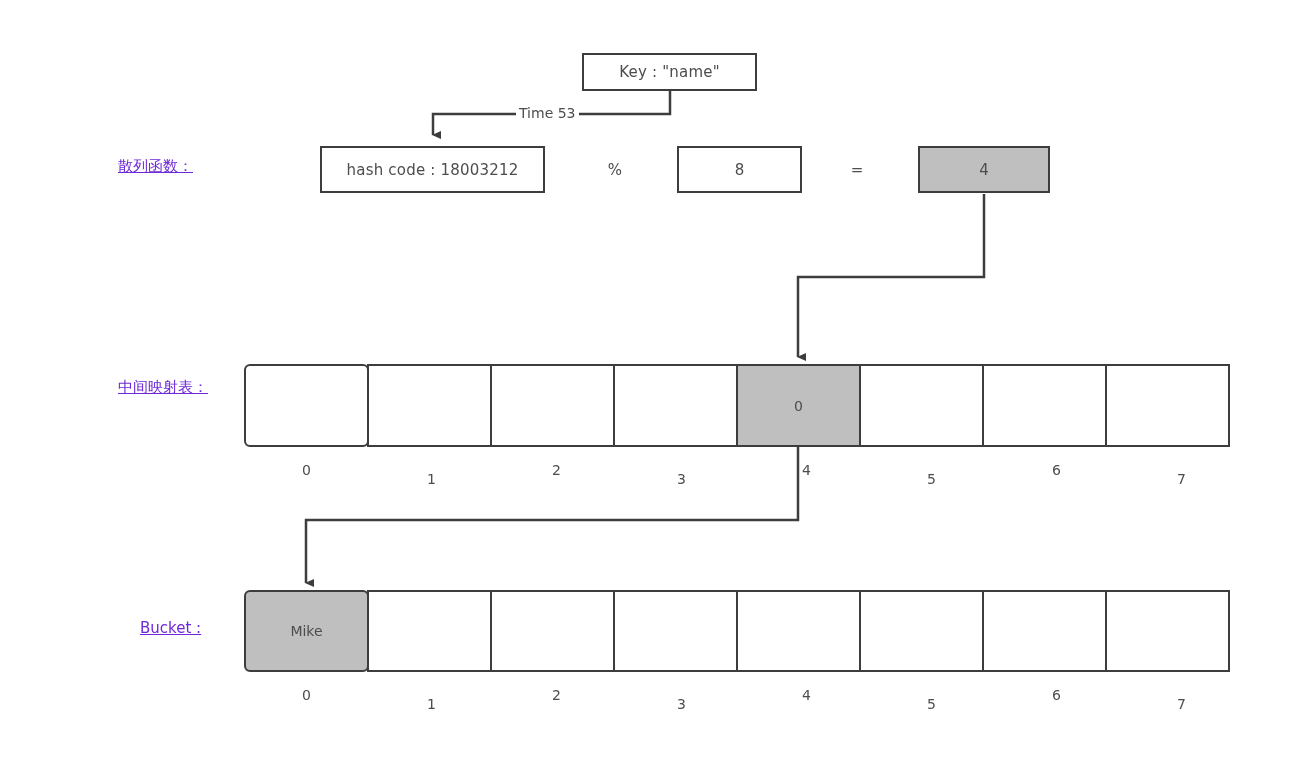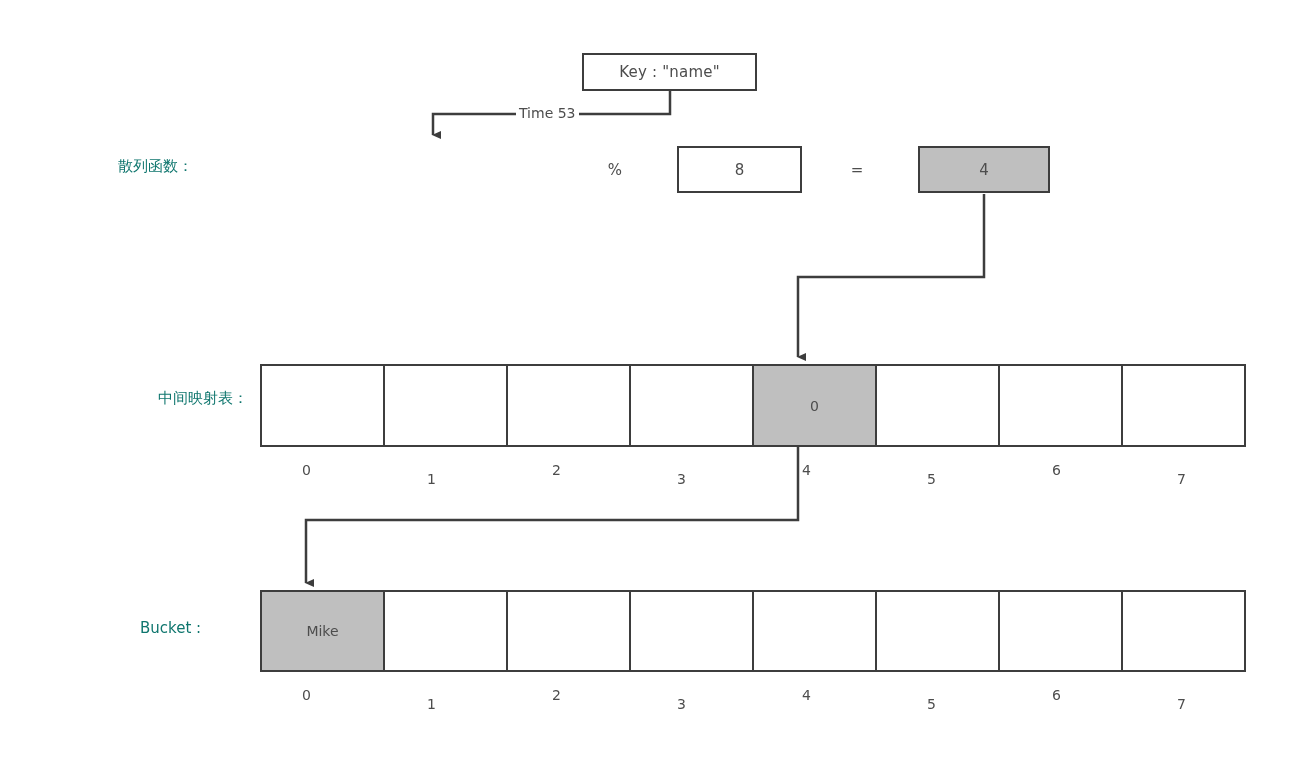--- a/index.html
+++ b/index.html
@@ -36,22 +36,23 @@
     font-size: 15px;
     color: #4d4d4d;
     letter-spacing: 0.2px;
   }
   .box.filled {
     background: #bfbfbf;
   }
   .row-label {
     position: absolute;
     font-size: 15px;
-    color: #0f766e;
+    color: #6d28d9;
     white-space: nowrap;
+    text-decoration: underline;
   }
   .op-sign {
     position: absolute;
     font-size: 15px;
     color: #4d4d4d;
     text-align: center;
     width: 30px;
   }
   .edge-label {
     position: absolute;
@@ -70,21 +71,21 @@
     box-sizing: border-box;
     border: 2px solid #3d3d3d;
     margin-left: -2px;
     display: flex;
     align-items: center;
     justify-content: center;
     background: #ffffff;
     font-size: 14px;
     color: #4d4d4d;
   }
-  .cell:first-child { margin-left: 16px; }
+  .cell:first-child { margin-left: 0; border-radius: 6px; }
   .cell.filled { background: #bfbfbf; }
   .idx-row {
     position: absolute;
     display: flex;
   }
   .idx {
     font-size: 14px;
     color: #4d4d4d;
     text-align: center;
     box-sizing: border-box;
@@ -115,38 +116,41 @@
   </div>
 
   <div class="edge-label" style="left:516px; top:105px;">
     <span>Time 53</span>
   </div>
 
   <div class="row-label" style="left:118px; top:157px;">
     <span>散列函数：</span>
   </div>
 
+  <div class="box" style="left:320px; top:146px; width:225px; height:47px;">
+    <span>hash code : 18003212</span>
+  </div>
 
   <div class="op-sign" style="left:600px; top:161px;">
     <span>%</span>
   </div>
 
   <div class="box" style="left:677px; top:146px; width:125px; height:47px;">
     <span>8</span>
   </div>
 
   <div class="op-sign" style="left:842px; top:161px;">
     <span>=</span>
   </div>
 
   <div class="box filled" style="left:918px; top:146px; width:132px; height:47px;">
     <span>4</span>
   </div>
 
-  <div class="row-label" style="left:118px; top:389px;margin-left:40px;">
+  <div class="row-label" style="left:118px; top:378px;">
     <span>中间映射表：</span>
   </div>
 
   <div class="table" id="mapping-table" style="left:244px; top:364px; height:83px;">
       <div class="cell" style="width: 125px;"></div>
       <div class="cell" style="width: 125px;"></div>
       <div class="cell" style="width: 125px;"></div>
       <div class="cell" style="width: 125px;"></div>
       <div class="cell filled" style="width: 125px;">0</div>
       <div class="cell" style="width: 125px;"></div>

